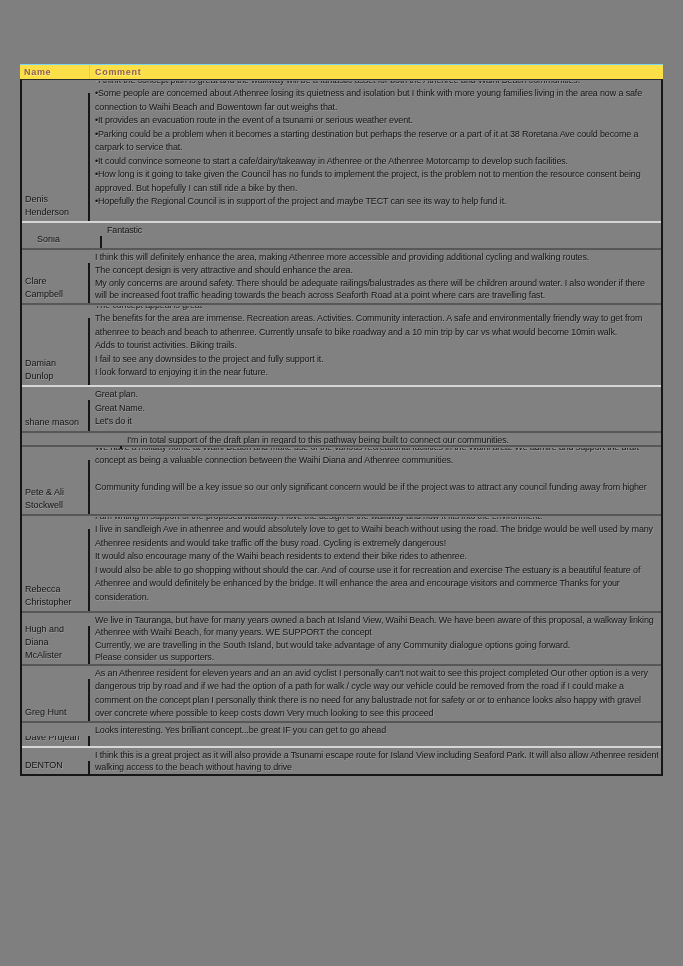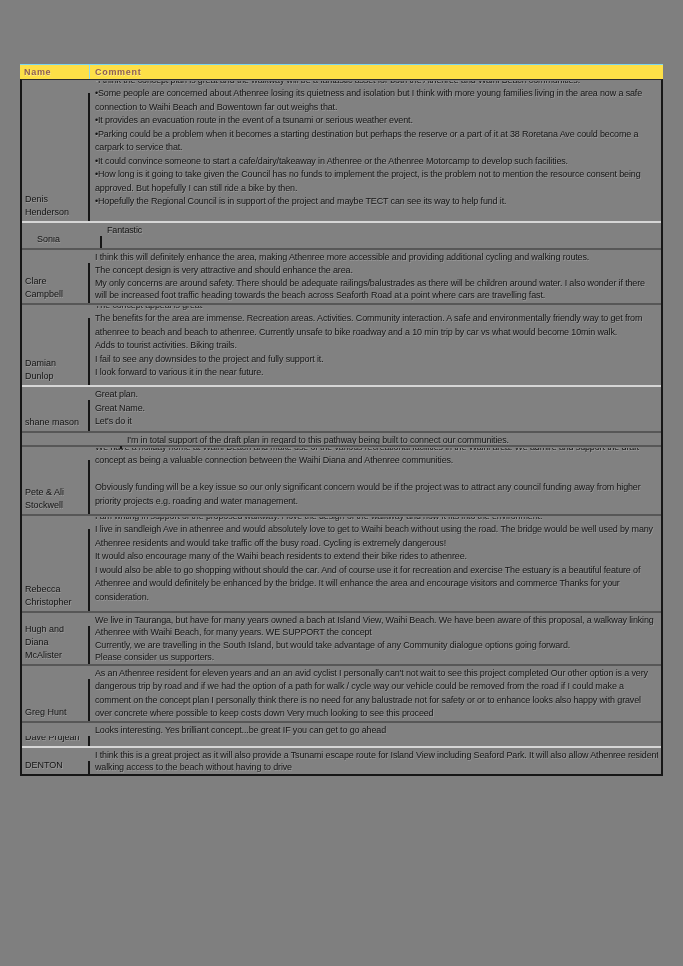--- a/index.html
+++ b/index.html
@@ -91,21 +91,21 @@
           <span>Damian Dunlop</span>
         </div>
         <div class="cell-comment">
           <div class="line clip">
             <span>The concept appeal is great</span>
           </div>
           <div class="line">The benefits for the area are immense. Recreation areas. Activities. Community interaction. A safe and environmentally friendly way to get from</div>
           <div class="line">athenree to beach and beach to athenree. Currently unsafe to bike roadway and a 10 min trip by car vs what would become 10min walk.</div>
           <div class="line">Adds to tourist activities. Biking trails.</div>
           <div class="line">I fail to see any downsides to the project and fully support it.</div>
-          <div class="line">I look forward to various it in the near future.</div>
+          <div class="line">I look forward to enjoying it in the near future.</div>
         </div>
       </div>
       <div class="row" style="height: 46px;">
         <div class="cell-name">
           <span>shane mason</span>
         </div>
         <div class="cell-comment">
           <div class="line">Great plan.</div>
           <div class="line">Great Name.</div>
           <div class="line">Let's do it</div>
@@ -122,22 +122,21 @@
       <div class="row darksep" style="height: 69px;">
         <div class="cell-name">
           <span>Pete &amp; Ali Stockwell</span>
         </div>
         <div class="cell-comment">
           <div class="line clip">
             <span>We have a holiday home at Waihi Beach and make use of the various recreational facilities in the Waihi area.  We admire and support the draft</span>
           </div>
           <div class="line">concept as being a valuable connection between the Waihi Diana and Athenree communities.</div>
           <div class="line">&nbsp;</div>
-          <div class="line">Obviously funding will be a key issue so our only significant concern would be if the project was to attract any council funding away from higher</div>
-          <div class="line">priority projects e.g. roading and water management.</div>
+          <div class="line">Community funding will be a key issue so our only significant concern would be if the project was to attract any council funding away from higher</div>
         </div>
       </div>
       <div class="row darksep" style="height: 97px;">
         <div class="cell-name">
           <span>Rebecca Christopher</span>
         </div>
         <div class="cell-comment">
           <div class="line clip">
             <span>I am writing in support of the proposed walkway. I love the design of the walkway and how it fits into the environment.</span>
           </div>

